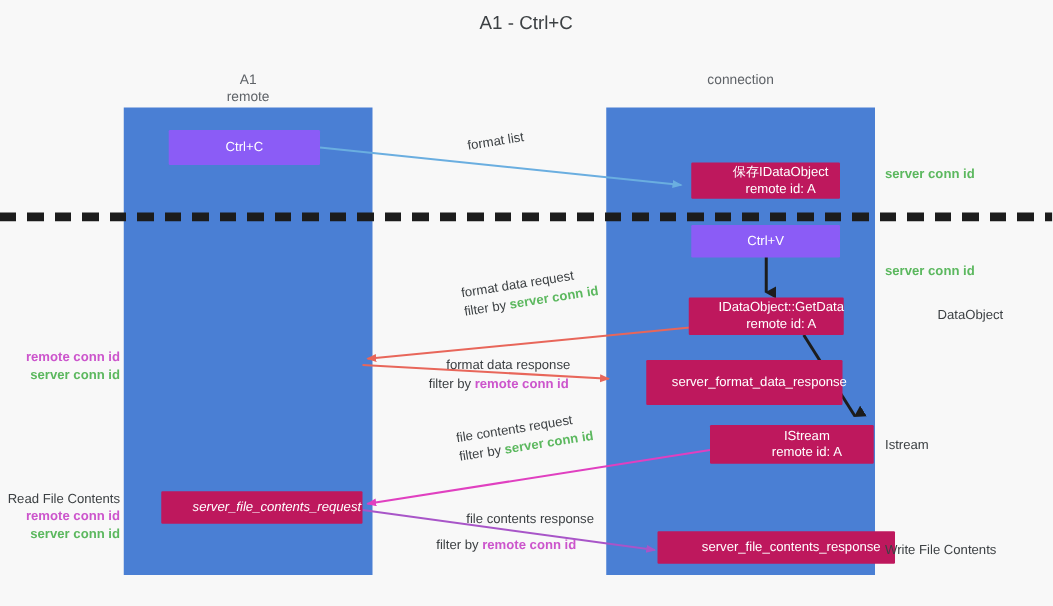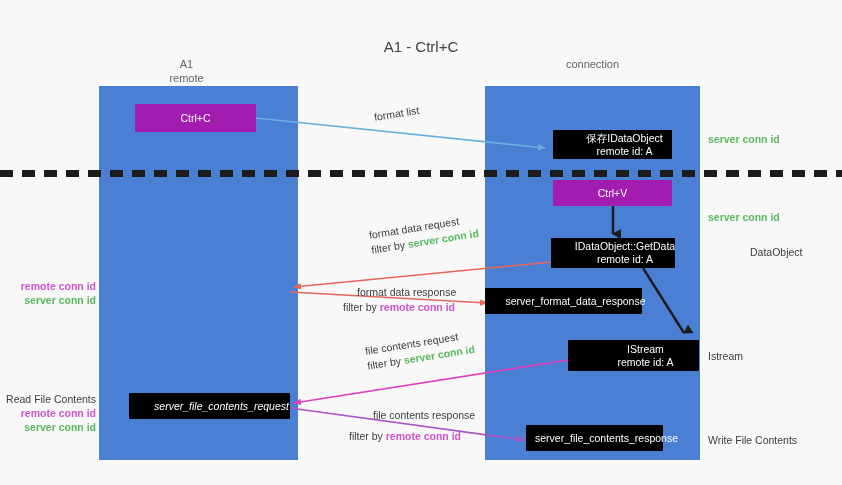--- a/index.html
+++ b/index.html
@@ -25,47 +25,46 @@
   #lane-b1 { left: 485px; top: 86px; width: 215px; height: 374px; }
 
   .title {
     position: absolute;
     left: 0; right: 0;
     top: 8px;
     text-align: center;
     font-size: 15px;
     color: #3c4043;
     line-height: 21px;
-    margin-top: 28px;
   }
   .lane-head {
     position: absolute;
     text-align: center;
     font-size: 11px;
     color: #5f6368;
     line-height: 14px;
   }
-  #head-a1 { left: 87px; top: 57px; width: 199px; }
+  #head-a1 { left: 99px; top: 57px; width: 199px; }
   #head-b1 { left: 485px; top: 57px; width: 215px; }
 
   .box {
     position: absolute;
     box-sizing: border-box;
     display: flex;
     flex-direction: column;
     align-items: center;
     justify-content: center;
     color: #ffffff;
     font-size: 10.5px;
     line-height: 13px;
     text-align: center;
     border-radius: 1px;
   }
-  .box.green  { background: #a21caf; }
-  .box.orange { background: #000000; padding-left: 24px; }
+  .box.green  { background: #8b5cf6; }
+  .box.orange { background: #be185d; padding-left: 24px; }
   .box .l2 { display: block; }
 
   .divider {
     position: absolute;
     left: 0;
     top: 170px;
     width: 842px;
     height: 7px;
     background-image: repeating-linear-gradient(
        to right, #1c1c1c 0 13px, rgba(0,0,0,0) 13px 22px);
@@ -174,30 +173,30 @@
 
   <div class="box green" style="left:553px; top:180px; width:119px; height:26px;">
     <span>Ctrl+V</span>
   </div>
 
   <div class="box orange" style="left:551px; top:238px; width:124px; height:30px;">
     <span>IDataObject::GetData</span>
     <span class="l2">remote id: A</span>
   </div>
 
-  <div class="box orange" style="left:485px; top:288px; width:157px; height:26px;">
+  <div class="box orange" style="left:517px; top:288px; width:157px; height:36px;">
     <span>server_format_data_response</span>
   </div>
 
   <div class="box orange" style="left:568px; top:340px; width:131px; height:31px;">
     <span>IStream</span>
     <span class="l2">remote id: A</span>
   </div>
 
-  <div class="box orange" style="left:526px; top:425px; width:137px; height:26px;">
+  <div class="box orange" style="left:526px; top:425px; width:190px; height:26px;">
     <span>server_file_contents_response</span>
   </div>
 
   <div class="side-label right" style="left:708px; top:132px;">
     <span class="green-t">server conn id</span>
   </div>
   <div class="side-label right" style="left:708px; top:210px;">
     <span class="green-t">server conn id</span>
   </div>
   <div class="side-label right" style="left:708px; top:245px;margin-left:42px;">

